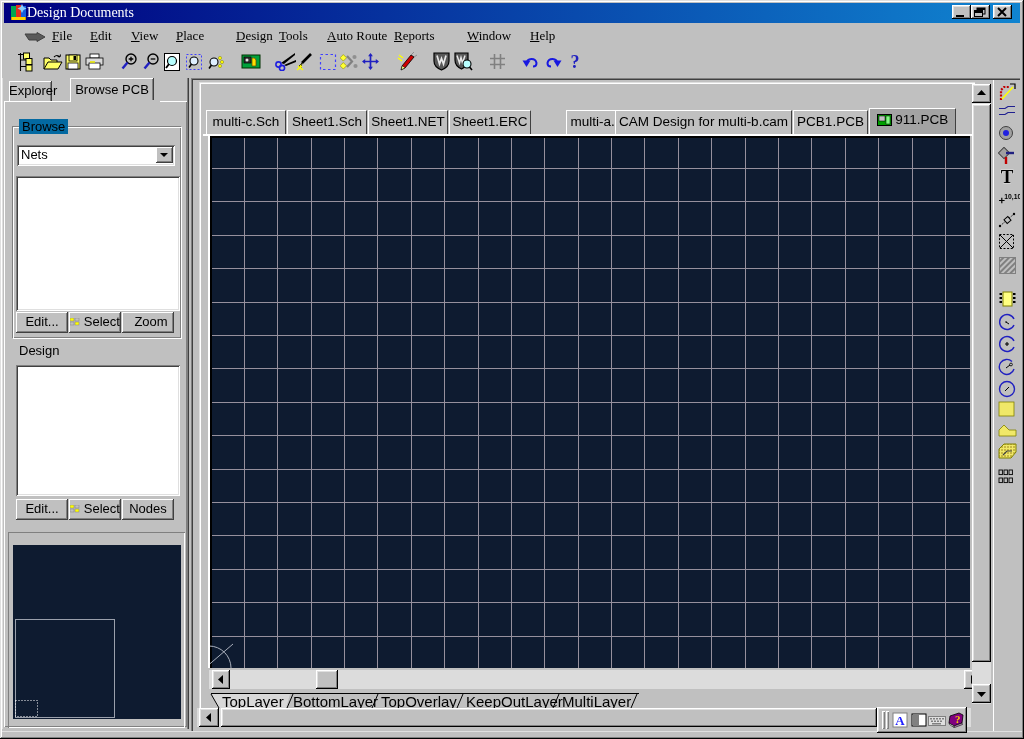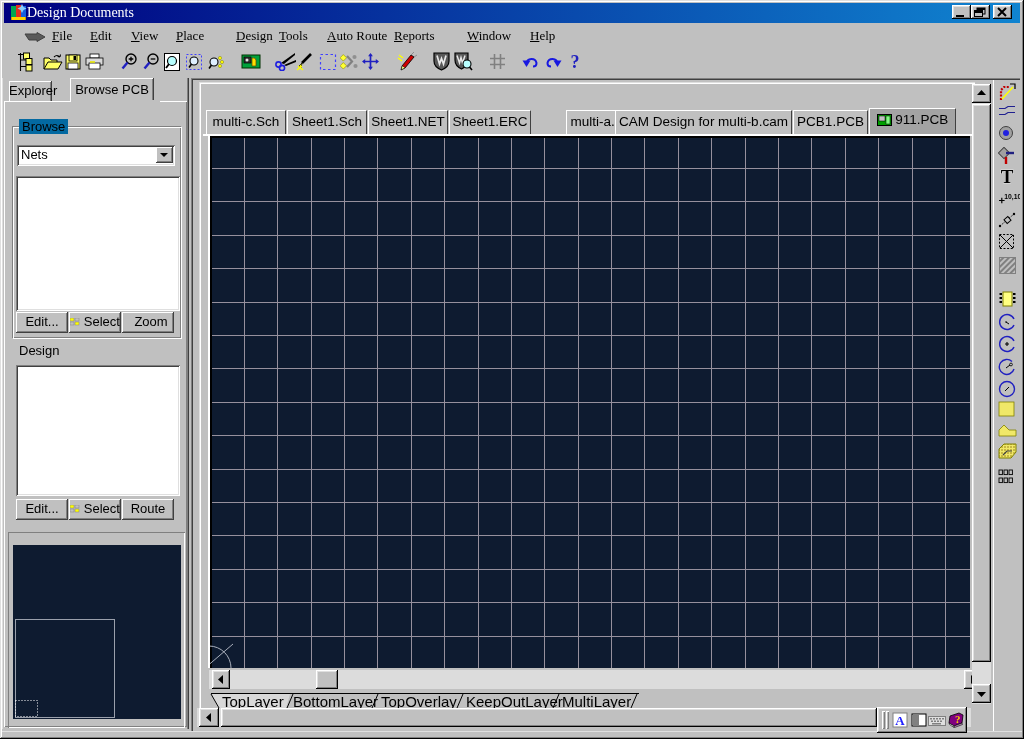--- a/index.html
+++ b/index.html
@@ -249,21 +249,21 @@
     <div class="pbtn" style="left:118px;top:211px;padding-left:6px;">Zoom</div>
     <div style="position:absolute;left:15px;top:242px;font-size:13px;">Design</div>
     <div class="list" style="top:264px;height:131px;"></div>
     <div class="pbtn" style="left:12px;top:398px;">Edit...</div>
     <div class="pbtn" style="left:65px;top:398px;"><svg style="vertical-align:-2px" width="10" height="10">
           <rect x="0" y="0" width="4" height="3" fill="#ffff00" stroke="#808080" stroke-width="0.5"></rect>
           <rect x="5" y="0" width="4" height="3" fill="#c0c0c0" stroke="#808080" stroke-width="0.5"></rect>
           <rect x="0" y="4" width="4" height="3" fill="#c0c0c0" stroke="#808080" stroke-width="0.5"></rect>
           <rect x="5" y="4" width="4" height="3" fill="#ffff00" stroke="#808080" stroke-width="0.5"></rect>
         </svg> Select</div>
-    <div class="pbtn" style="left:118px;top:398px;">Route</div>
+    <div class="pbtn" style="left:118px;top:398px;">Nodes</div>
     <div id="preview">
       <div id="previewinner">
         <svg width="168" height="174">
           <rect x="2.5" y="74.5" width="99" height="98" fill="none" stroke="#9aa0ac" stroke-width="1"></rect>
           <rect x="2.5" y="155.5" width="22" height="16" fill="none" stroke="#fff" stroke-width="1" stroke-dasharray="1 2"></rect>
         </svg>
       </div>
     </div>
   </div>
 </div>

